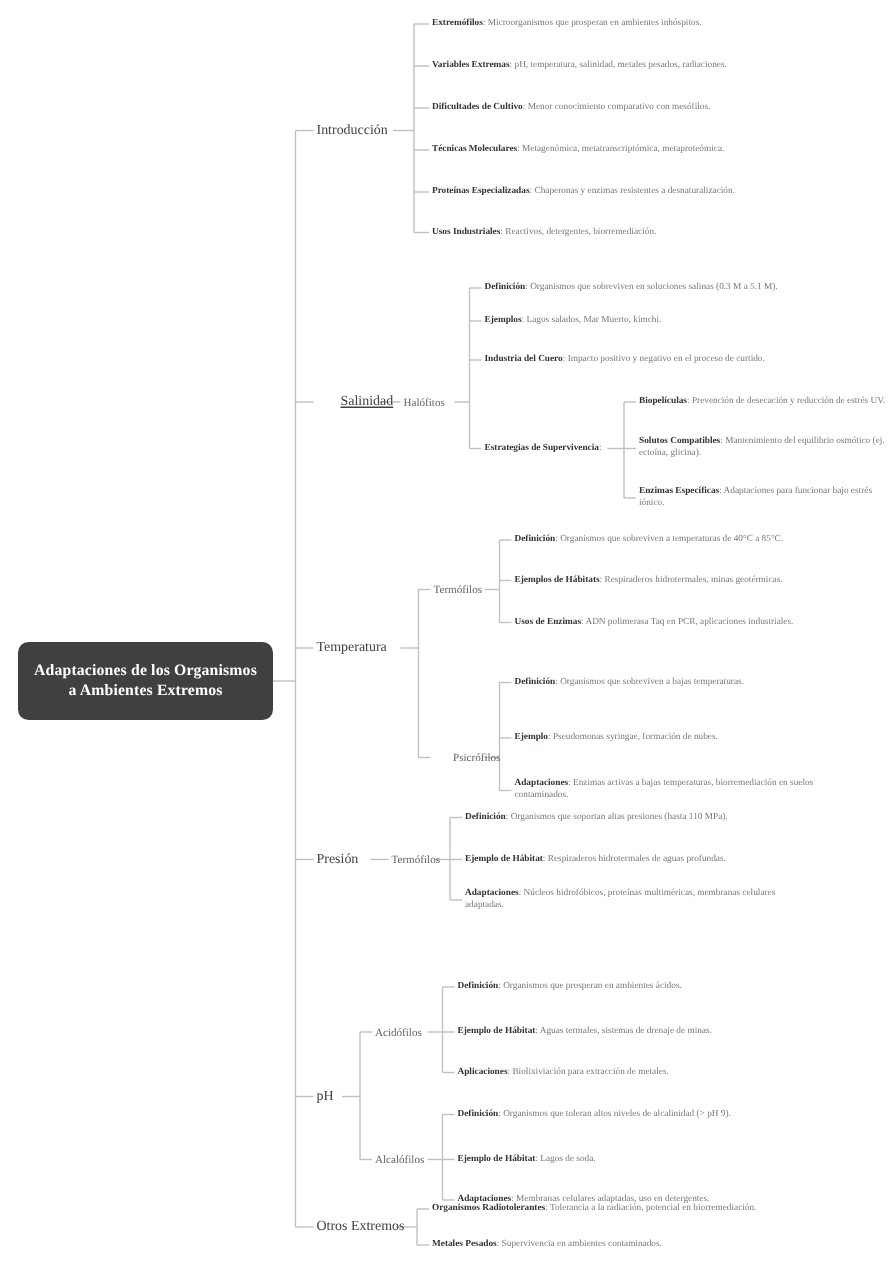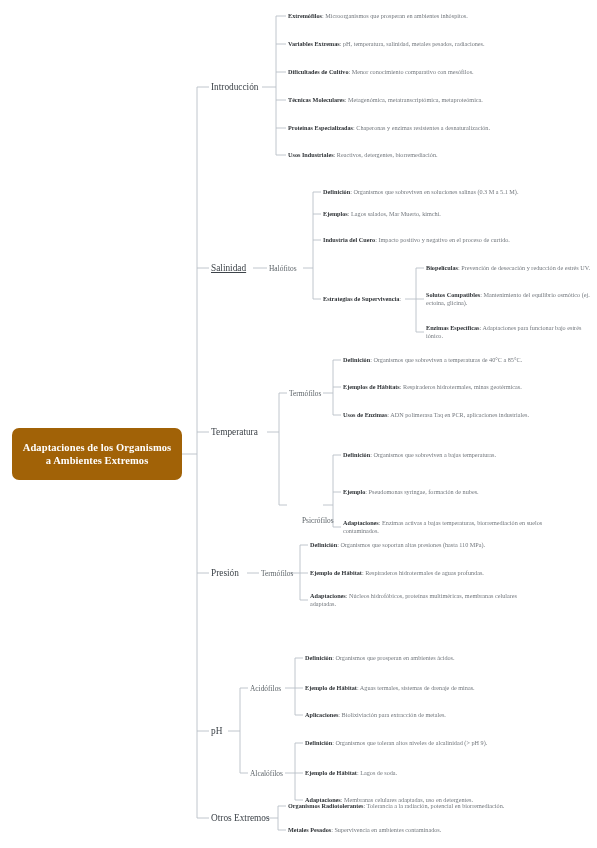--- a/index.html
+++ b/index.html
@@ -175,34 +175,34 @@
     <line x1="295" y1="743" x2="303" y2="743"></line>
     <line x1="295" y1="773" x2="303" y2="773"></line>
     <line x1="295" y1="800" x2="303" y2="800"></line>
 
     <line x1="264" y1="818" x2="278" y2="818"></line>
     <line x1="278" y1="806" x2="278" y2="830"></line>
     <line x1="278" y1="806" x2="286" y2="806"></line>
     <line x1="278" y1="830" x2="286" y2="830"></line>
   </svg>
 
-  <div class="root-node" style="background: #a16207;">
+  <div class="root-node" style="background: #404040;">
     <span class="root-label" style="color: rgb(255, 255, 255);">Adaptaciones de los Organismos a Ambientes Extremos</span>
   </div>
 
   <div class="branch-label" style="left:211px; top:87px;">Introducción</div>
-  <div class="branch-label" style="left:211px; top:268px;text-decoration:underline;">Salinidad</div>
+  <div class="branch-label" style="left:227px; top:268px;text-decoration:underline;">Salinidad</div>
   <div class="branch-label" style="left:211px; top:432px;">Temperatura</div>
   <div class="branch-label" style="left:211px; top:573px;">Presión</div>
   <div class="branch-label" style="left:211px; top:731px;text-align:center;">pH</div>
   <div class="branch-label" style="left:211px; top:818px;">Otros Extremos</div>
 
   <div class="sub-label" style="left:269px; top:268px;">Halófitos</div>
   <div class="sub-label" style="left:289px; top:393px;">Termófilos</div>
-  <div class="sub-label" style="left:289px; top:520px;padding-left:13px;">Psicrófilos</div>
+  <div class="sub-label" style="left:289px; top:505px;padding-left:13px;">Psicrófilos</div>
   <div class="sub-label" style="left:261px; top:573px;">Termófilos</div>
   <div class="sub-label" style="left:250px; top:688px;text-align:right;">Acidófilos</div>
   <div class="sub-label" style="left:250px; top:773px;">Alcalófilos</div>
 
   <div class="leaf" style="left:288px; top:16px; width:248px;">
     <span class="k">Extremófilos</span><span class="v">: Microorganismos que prosperan en ambientes inhóspitos.</span>
   </div>
   <div class="leaf" style="left:288px; top:44px; width:248px;">
     <span class="k">Variables Extremas</span><span class="v">: pH, temperatura, salinidad, metales pesados, radiaciones.</span>
   </div>

